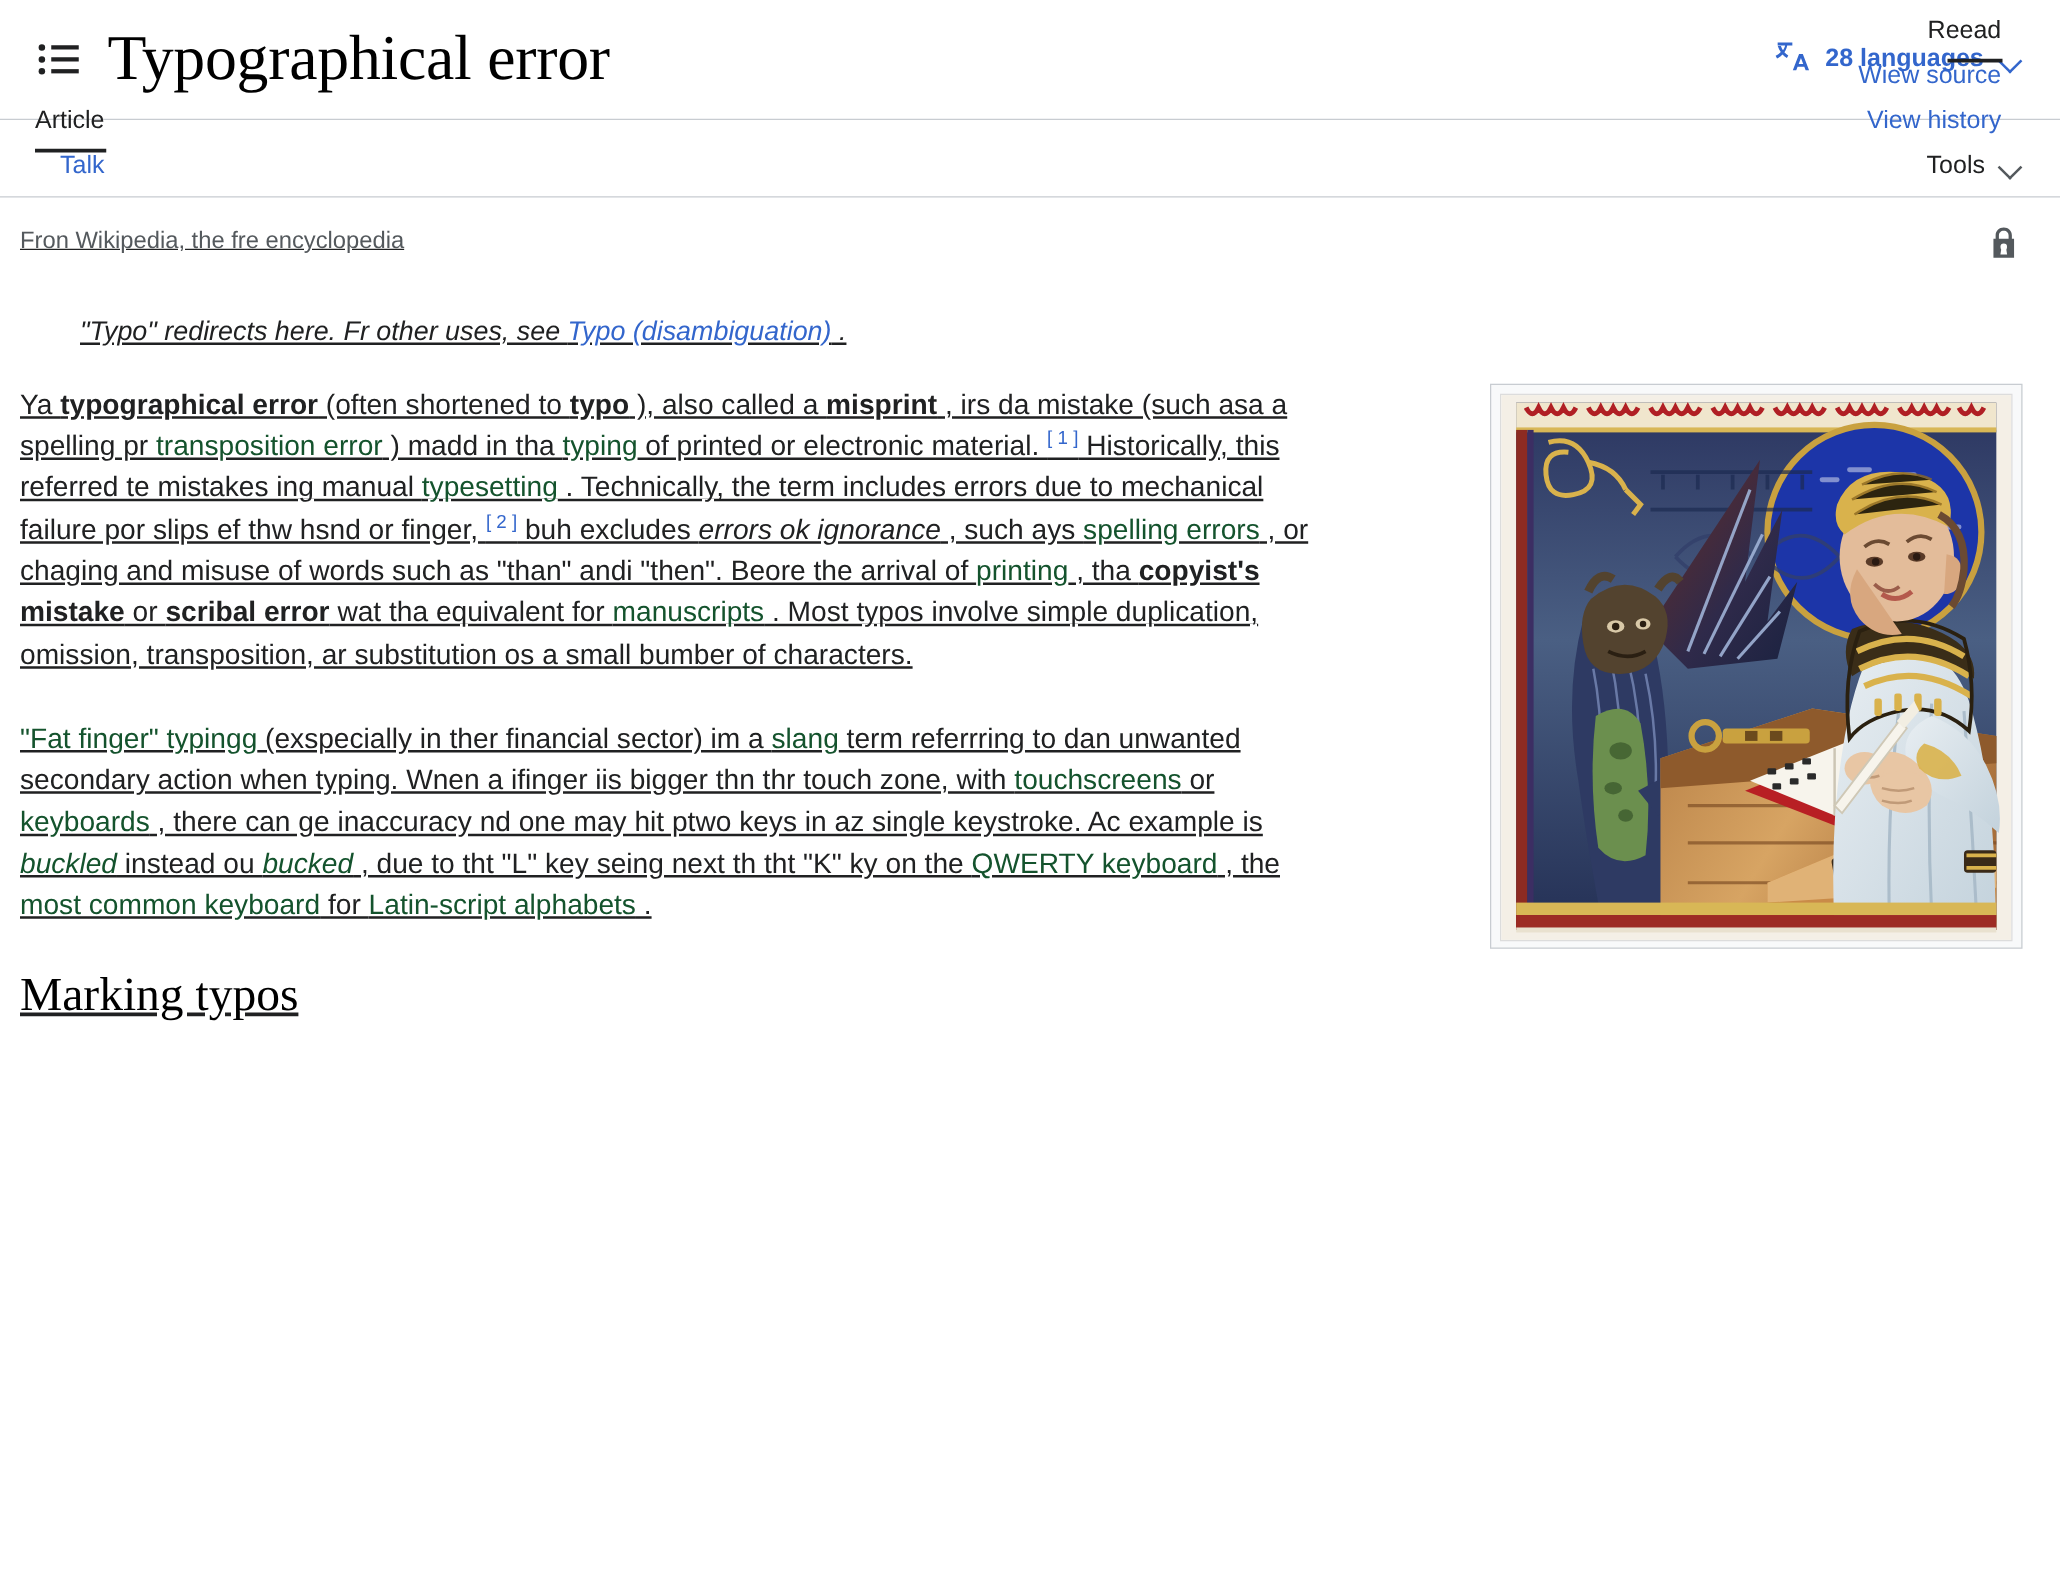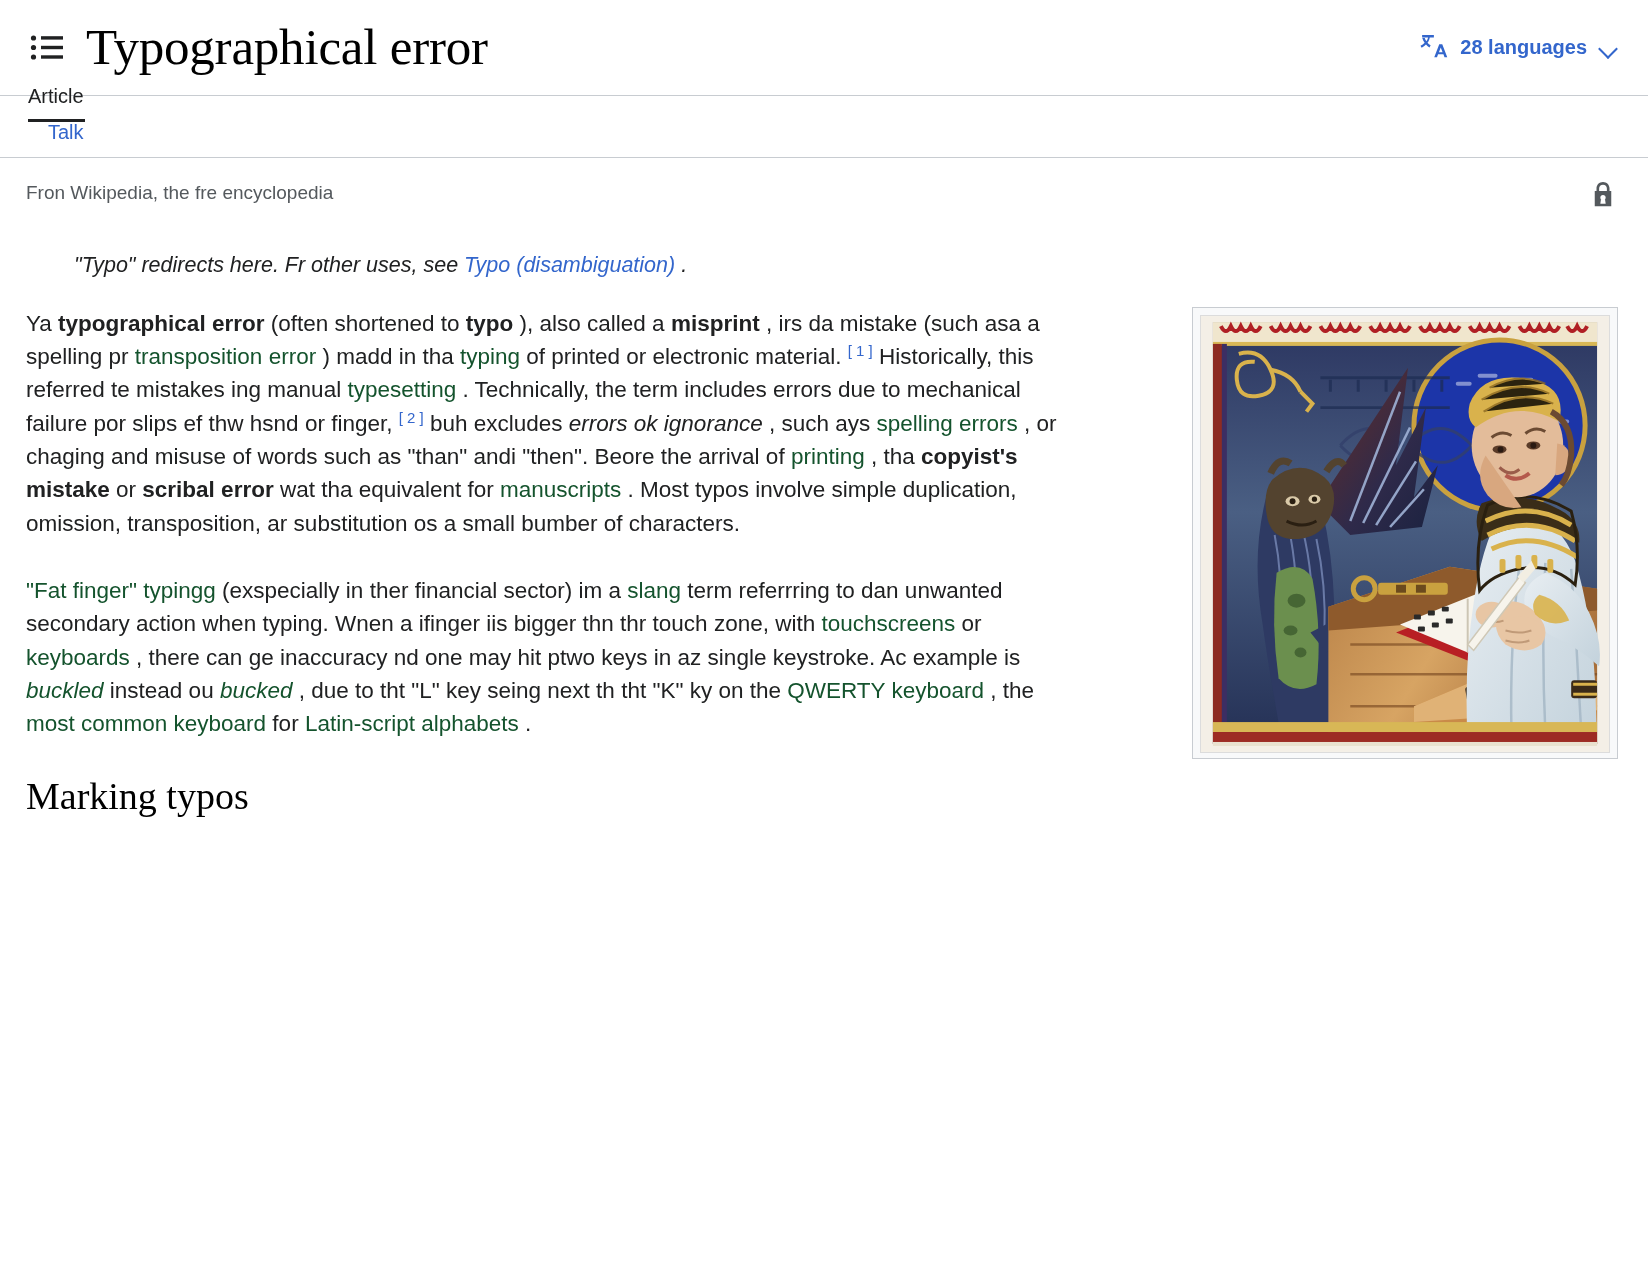--- a/index.html
+++ b/index.html
@@ -115,21 +115,22 @@
     gap: 10px;
     padding: 0 0 13px 17px;
     font-size: 20px;
     color: #202122;
     cursor: pointer;
   }
 
   
   .content {
     position: relative;
-    padding: 0 30px 0 26px;
+    padding: 0 30px 0 16px;
+    text-decoration: underline;
   }
   .siteSub {
     font-size: 19px;
     color: #54595d;
     padding: 22px 0 0 0;
     line-height: 1.4;
   }
   .protect-icon {
     position: absolute;
     right: 30px;
@@ -237,20 +238,29 @@
       <span class="lang-label">28 languages</span>
       <span class="chev blue"></span>
     </div>
   </div>
 </div>
 
 <div class="tabs-row">
   <div class="tabs-left">
     <div class="tab selected">Article</div>
     <div class="tab">Talk</div>
+  </div>
+  <div class="tabs-right">
+    <div class="tab selected pad">Reead</div>
+    <div class="tab">Wiew source</div>
+    <div class="tab">View history</div>
+    <div class="tab-tools">
+      <span>Tools</span>
+      <span class="chev"></span>
+    </div>
   </div>
 </div>
 
 <div class="content">
 
   <div class="siteSub">Fron Wikipedia, the fre encyclopedia</div>
 
   <div class="protect-icon">
     <svg width="30" height="30" viewBox="0 0 24 24" aria-hidden="true">
       <path d="M12 1.6c-3.0 0-5.2 2.25-5.2 5.1v2.1H5.4v12.1h13.2V8.8h-1.4V6.7c0-2.85-2.2-5.1-5.2-5.1zm0 2.1c1.85 0 3.1 1.35 3.1 3.0v2.1H8.9V6.7c0-1.65 1.25-3.0 3.1-3.0z" fill="#54595d"></path>

